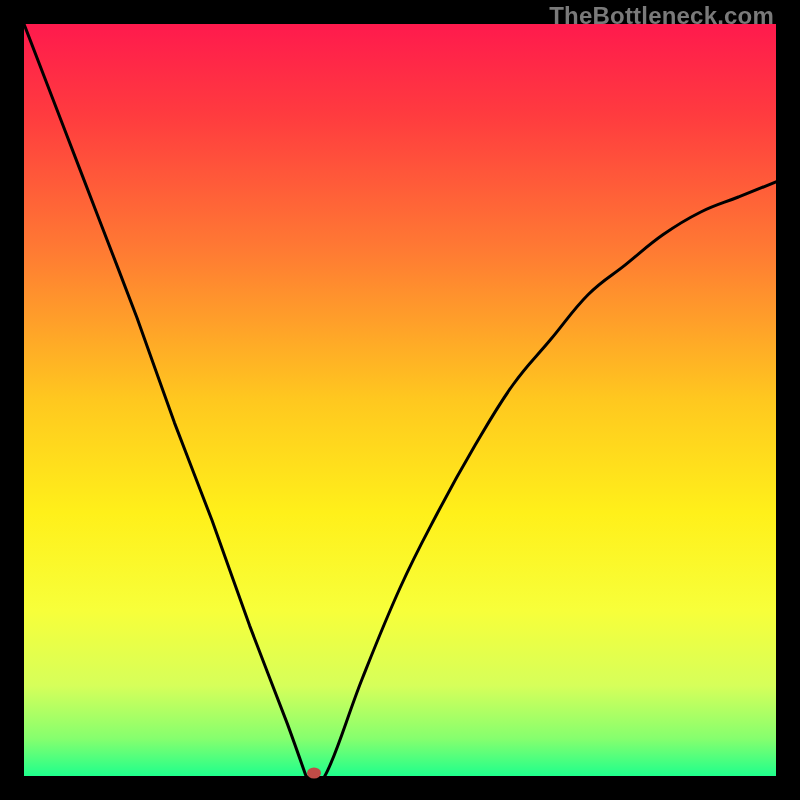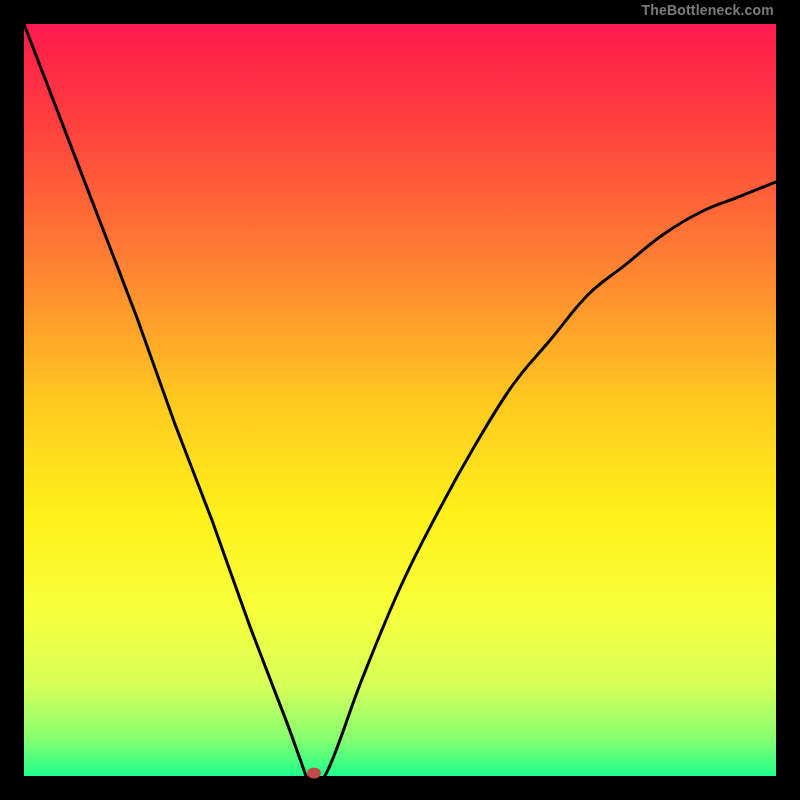--- a/index.html
+++ b/index.html
@@ -23,21 +23,21 @@
     left: 0;
     top: 0;
     width: 752px;
     height: 752px;
   }
   .watermark {
     position: absolute;
     top: 2px;
     right: 26px;
     font-family: Arial, Helvetica, sans-serif;
-    font-size: 14px;
+    font-size: 24px;
     font-weight: 600;
     color: #7a7a7a;
     letter-spacing: 0.2px;
     user-select: none;
   }
   svg.curve {
     position: absolute;
     left: 24px;
     top: 24px;
     width: 752px;

